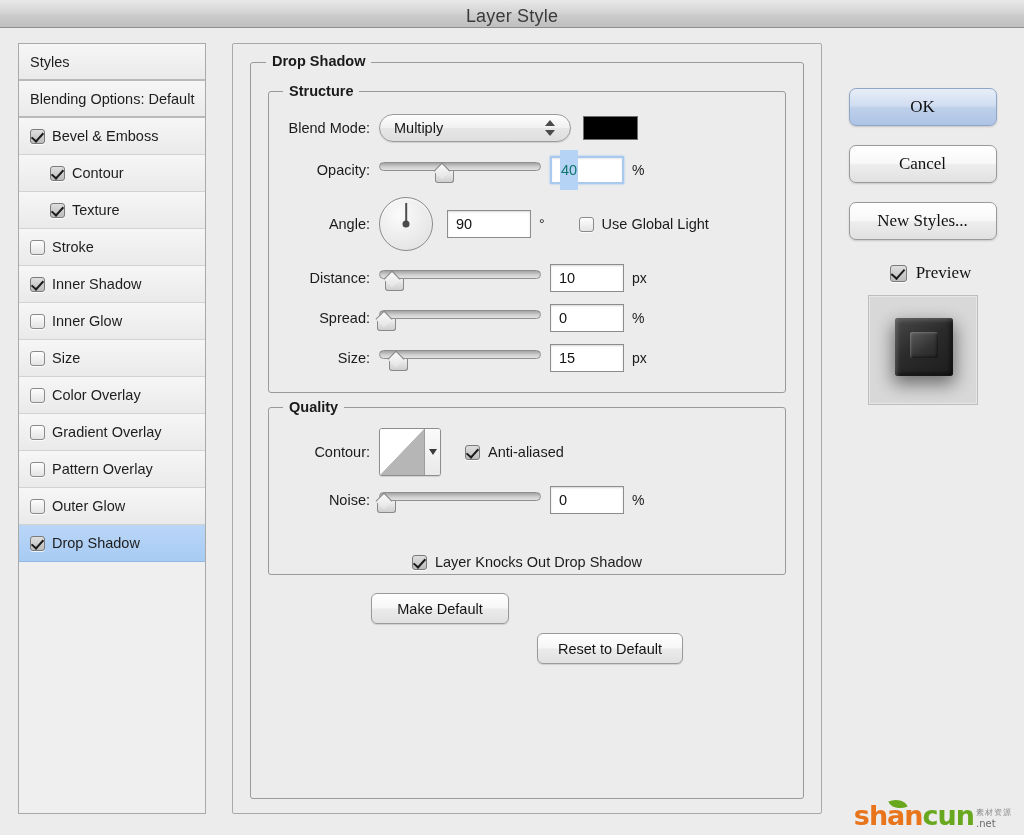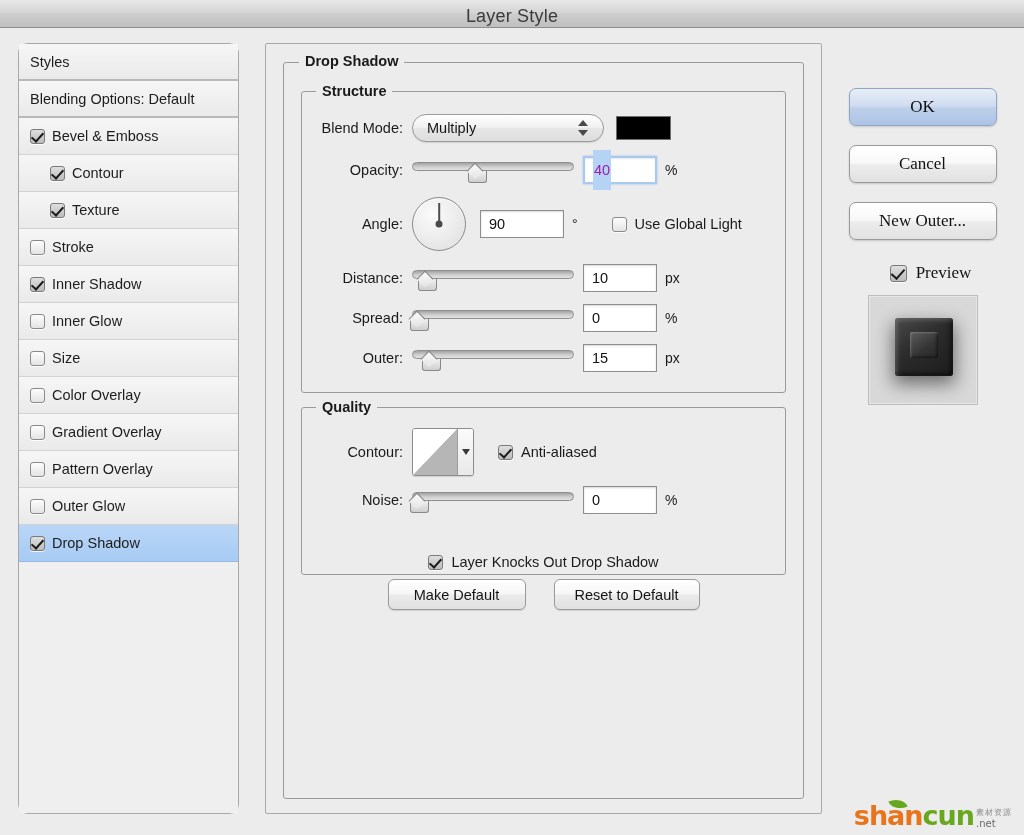--- a/index.html
+++ b/index.html
@@ -30,24 +30,24 @@
   }
 
   
   #body {
     flex: 1; display: flex; padding: 15px 14px 12px 18px; gap: 0;
     position: relative;
   }
 
   
   #styles-panel {
-    width: 221px; flex: none;
+    width: 188px; flex: none;
     background: #efefef;
     border: 1px solid #a9a9a9;
-    border-radius: 10px;
+    border-radius: 0;
     display: flex; flex-direction: column;
     box-shadow: inset 0 1px 0 #fff;
     height: 771px;
   }
   .sl-row {
     height: 37px; flex: none;
     display: flex; align-items: center;
     padding: 0 8px 0 11px;
     font-size: 14.5px; color: #1d1d1d;
     border-bottom: 1px solid #d2d2d2;
@@ -209,21 +209,21 @@
     padding-left: 8px;
     font-size: 14.5px; color: #111;
     box-shadow: inset 0 1px 2px rgba(0,0,0,.16);
     margin-left: 9px;
   }
   .numfield.focused {
     border: 2px solid #a9c9ef;
     box-shadow: 0 0 2px #9dc2ef, inset 0 1px 2px rgba(0,0,0,.1);
   }
   .numfield .sel {
-    background: #b5d3f4; color: #a21caf; padding: 12px 1px;
+    background: #b5d3f4; color: #0f766e; padding: 12px 1px;
   }
   .unit {
     font-size: 14px; color: #1b1b1b; margin-left: 8px;
   }
 
   
   .dial {
     width: 54px; height: 54px; flex: none;
     border-radius: 50%;
     border: 1px solid #8a8a8a;
@@ -277,25 +277,25 @@
     border: 1px solid #9a9a9a;
     border-radius: 6px;
     background: linear-gradient(to bottom,#ffffff 0%,#f6f6f6 48%,#ebebeb 52%,#e0e0e0 100%);
     display: flex; align-items: center; justify-content: center;
     font-size: 14.5px; color: #141414;
     box-shadow: 0 1px 1px rgba(0,0,0,.13);
     padding: 0 14px;
   }
   #bottom-row {
     position: absolute; left: 0; right: 0; top: 492px;
-    display: flex; flex-direction: column; align-items: center; gap: 9px;
+    display: flex; flex-direction: column; align-items: center; gap: 23px;
   }
   #bottom-buttons { display: flex; gap: 28px; }
   #btn-make-default { width: 138px; }
-  #btn-reset-default { width: 146px; }
+  #btn-reset-default { width: 146px; margin-top: 40px; }
 
   
   #right {
     width: 175px; flex: none;
     display: flex; flex-direction: column;
     align-items: center;
     padding-top: 45px;
     font-family: Liberation Serif, serif;
   }
   .bigbtn {
@@ -497,21 +497,21 @@
               <div class="track"></div>
               <div class="thumb" style="left:-2px;"></div>
             </div>
             <div class="numfield">
               <span>0</span>
             </div>
             <span class="unit">%</span>
           </div>
 
           <div class="ctl-row" style="top:252px;">
-            <div class="ctl-label">Outer:</div>
+            <div class="ctl-label">Size:</div>
             <div class="slider">
               <div class="track"></div>
               <div class="thumb" style="left:10px;"></div>
             </div>
             <div class="numfield">
               <span>15</span>
             </div>
             <span class="unit">px</span>
           </div>
         </div>
@@ -553,21 +553,21 @@
             <div class="pbtn" id="btn-make-default">Make Default</div>
             <div class="pbtn" id="btn-reset-default">Reset to Default</div>
           </div>
         </div>
       </div>
     </div>
 
     <div id="right">
       <div class="bigbtn default">OK</div>
       <div class="bigbtn">Cancel</div>
-      <div class="bigbtn">New Outer...</div>
+      <div class="bigbtn">New Styles...</div>
       <div id="preview-line">
         <span class="cb on"></span>
         <span class="t">Preview</span>
       </div>
       <div id="preview-thumb">
         <div class="shadow"></div>
         <div class="tile"></div>
       </div>
     </div>
   </div>

